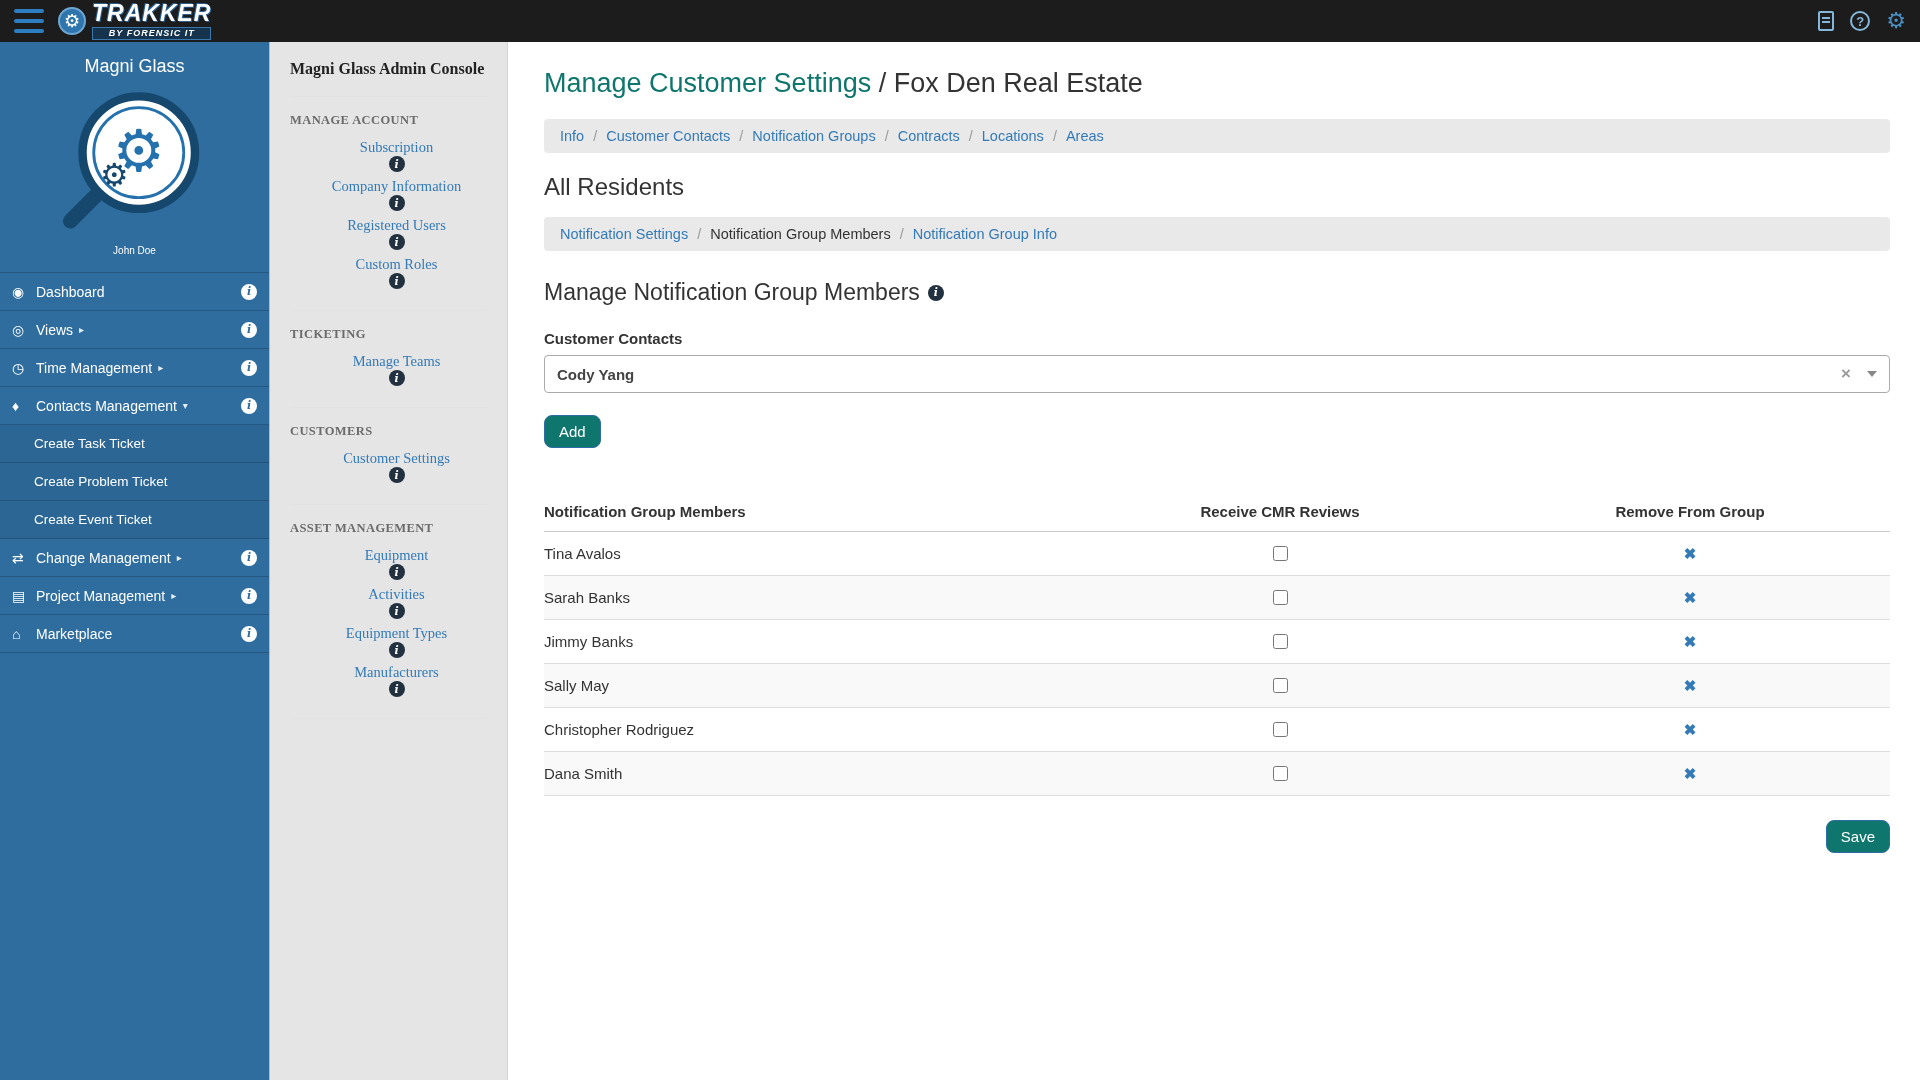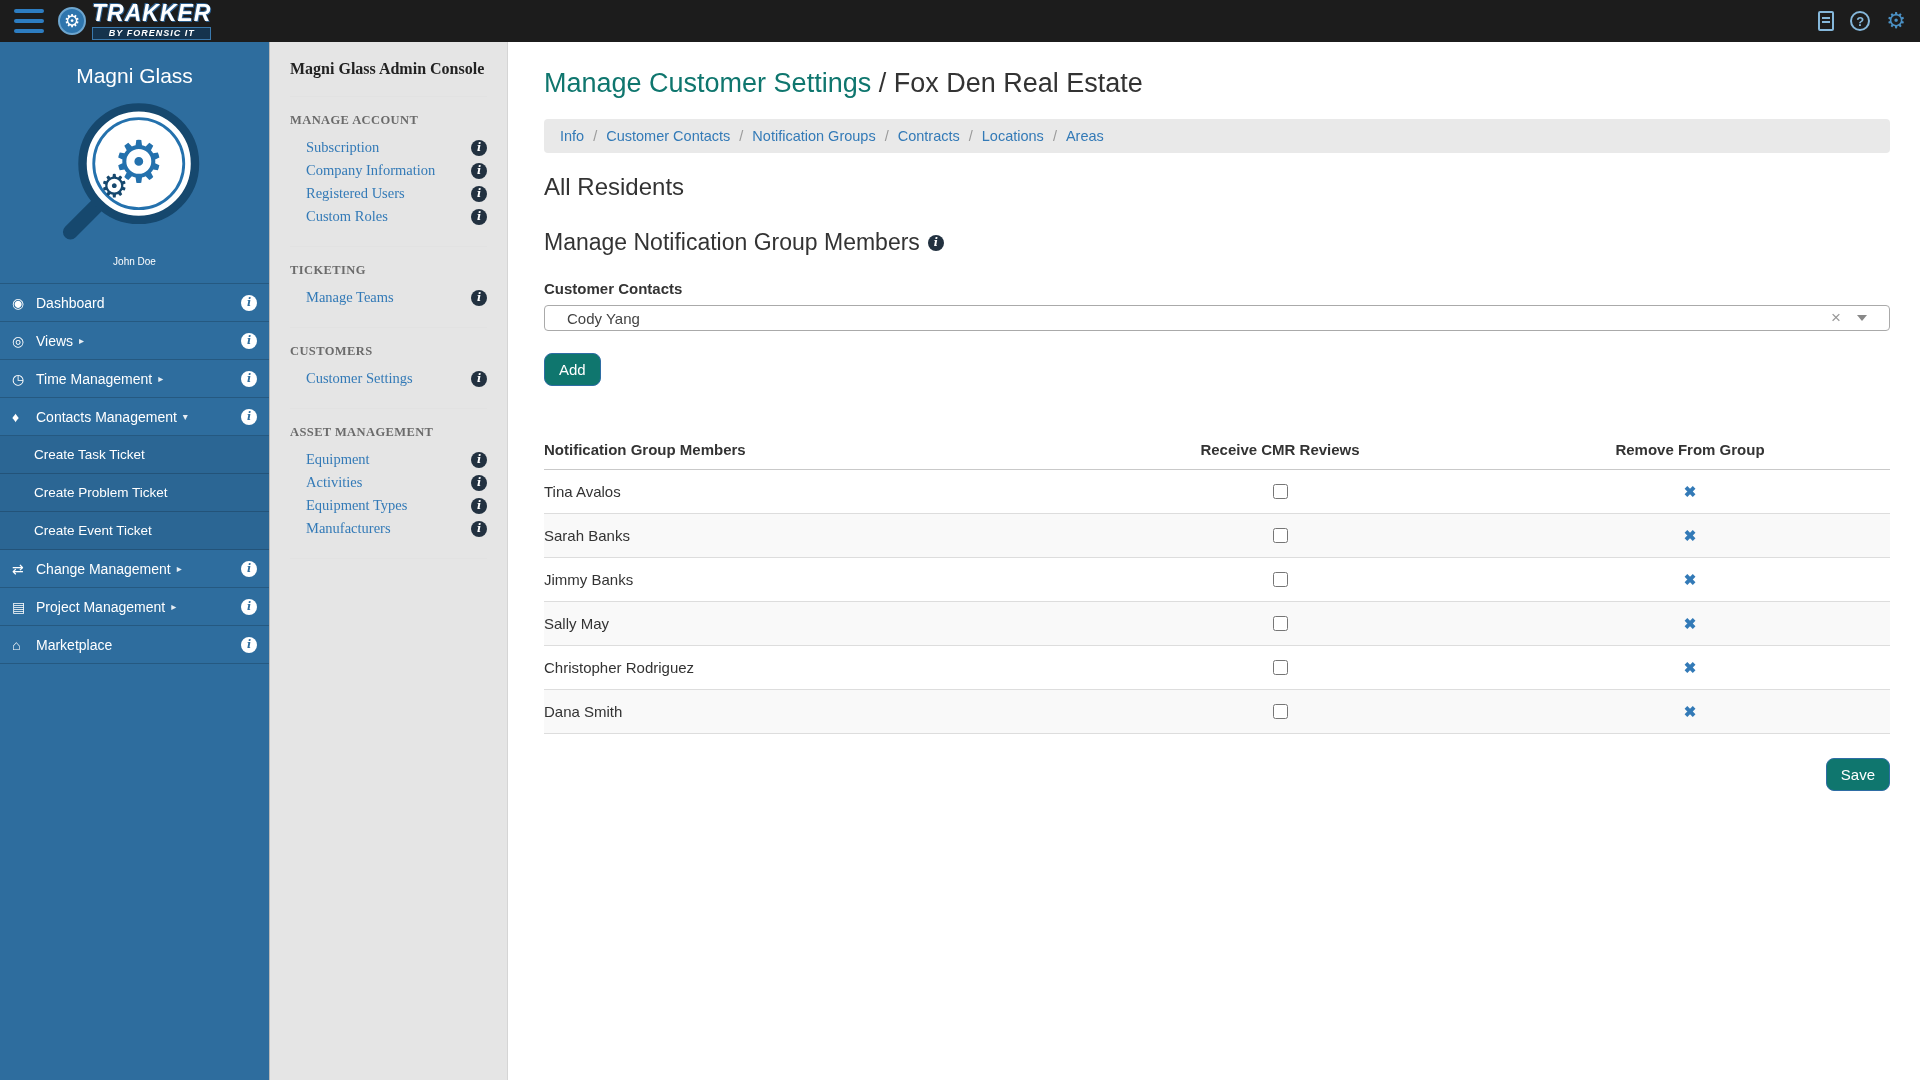--- a/index.html
+++ b/index.html
@@ -19,54 +19,54 @@
   .doc-icon { width:16px; height:20px; border:2px solid #85b7da; border-radius:2px; position:relative; }
   .doc-icon::before { content:""; position:absolute; left:2px; top:4px; width:8px; height:2px; background:#85b7da; box-shadow:0 4px 0 #85b7da; }
   .help-icon { width:20px; height:20px; border:2px solid #85b7da; border-radius:50%; color:#85b7da; font-size:13px; font-weight:bold; display:flex; align-items:center; justify-content:center; }
   .gear-icon { color:#4a90c4; font-size:22px; line-height:1; }
 
   
   .content-row { display:flex; height:1038px; }
 
   
   .sidebar { width:270px; background:#2e6d9e; color:#fff; flex:none; display:flex; flex-direction:column; border-right:1px solid #b9b9b9; }
-  .org-name { text-align:center; font-size:21px; padding-top:22px; }
+  .org-name { text-align:center; font-size:18px; padding-top:14px; }
   .avatar-wrap { display:flex; justify-content:center; padding:10px 0 0; }
   .user-name { text-align:center; font-size:10px; margin:8px 0 16px; }
   .nav { border-top:1px solid rgba(0,0,0,0.18); }
   .nav-item { display:flex; align-items:center; height:38px; padding:0 12px; border-bottom:1px solid rgba(0,0,0,0.18); font-size:14px; cursor:pointer; }
   .nav-item .glyph { width:20px; font-size:14px; flex:none; }
   .nav-item .nav-label { margin-left:4px; }
   .nav-item .arrow { font-size:10px; margin-left:6px; color:#e7eef4; }
   .nav-sub-item { display:flex; align-items:center; height:38px; padding:0 12px 0 34px; border-bottom:1px solid rgba(0,0,0,0.18); font-size:13.5px; background:rgba(0,0,0,0.06); cursor:pointer; }
   .ib { display:inline-flex; align-items:center; justify-content:center; width:16px; height:16px; border-radius:50%; font-size:11px; font-weight:bold; font-style:italic; font-family:"DejaVu Serif", serif; flex:none; }
   .ib::before { content:"i"; }
   .ib.light { background:#fff; color:#2e6d9e; margin-left:auto; }
   .ib.dark { background:#223140; color:#fff; }
 
   
   .admin-panel { width:238px; flex:none; background:#e5e5e5; border-right:1px solid #d5d5d5; padding:18px 20px 0;font-family:Liberation Serif, serif; }
   .admin-title { font-size:16px; font-weight:bold; color:#222; padding-bottom:18px; border-bottom:1px solid #e2e2e2; }
   .admin-section { padding:16px 0 18px; border-bottom:1px solid #e2e2e2; }
   .admin-heading { font-size:12.5px; font-weight:bold; color:#6b6b6b; letter-spacing:0.4px; margin-bottom:8px; }
-  .admin-row { display:flex; align-items:center; justify-content:space-between; padding:3px 0 3px 16px; }
+  .admin-row { display:flex; align-items:center; justify-content:space-between; padding:3px 0 3px 16px;flex-direction:column; }
   .admin-link { color:#337ab7; font-size:14.5px; text-decoration:none; cursor:pointer; }
 
   
   .main { flex:1; padding:26px 30px 0 36px; background:#fff; overflow:hidden; }
   .page-title { font-size:27px; font-weight:400; margin:0 0 20px; color:#333; }
   .page-title .title-link { color:#0f766e; cursor:pointer; }
   .crumb-bar { background:#e9e9e9; border-radius:4px; padding:0 16px; height:34px; display:flex; align-items:center; font-size:14.5px; list-style:none; margin:0 0 0; }
   .crumb { color:#337ab7; cursor:pointer; }
   .crumb.active { color:#333; cursor:default; }
   .crumb-bar .crumb:not(:last-child)::after { content:"/"; color:#9a9a9a; padding:0 9px; font-weight:400; }
   .group-heading { font-size:24px; font-weight:400; margin:20px 0 16px; color:#333; }
   .section-heading { font-size:23px; font-weight:400; margin:28px 0 0; color:#333; display:flex; align-items:center; gap:8px; }
   .field-label { font-size:15px; font-weight:bold; margin-top:24px; }
-  .select2 { margin-top:8px; height:26px; border:1px solid #aaa; border-radius:4px; background:#fff; display:flex; align-items:center; padding:0 22px; font-size:15px; color:#444; cursor:pointer; }
+  .select2 { margin-top:8px; height:38px; border:1px solid #aaa; border-radius:4px; background:#fff; display:flex; align-items:center; padding:0 12px; font-size:15px; color:#444; cursor:pointer;font-weight:bold; }
   .select2 .clear-x { margin-left:auto; color:#999; font-size:17px; cursor:pointer; }
   .select2 .caret { width:0; height:0; border-left:5px solid transparent; border-right:5px solid transparent; border-top:6px solid #888; margin-left:16px; }
   .btn { display:inline-block; background:#0f766e; border:1px solid #2e6da4; color:#fff; border-radius:8px; font-size:15px; padding:7px 14px; cursor:pointer; font-family:inherit; }
   .btn-add { margin-top:22px; }
   .members-table { width:100%; border-collapse:collapse; margin-top:44px; font-size:15px; }
   .members-table th { text-align:left; font-weight:bold; padding:11px 0; border-bottom:1px solid #c9c9c9; }
   .members-table th.c, .members-table td.c { text-align:center; }
   .members-table td { padding:11px 0; border-bottom:1px solid #ddd; }
   .members-table tbody tr:nth-child(even) { background:#f9f9f9; }
   .col-cmr { width:420px; }
@@ -241,20 +241,25 @@
       <span class="crumb">Info</span>
       <span class="crumb">Customer Contacts</span>
       <span class="crumb">Notification Groups</span>
       <span class="crumb">Contracts</span>
       <span class="crumb">Locations</span>
       <span class="crumb">Areas</span>
     </div>
 
     <h2 class="group-heading">All Residents</h2>
 
+    <div class="crumb-bar">
+      <span class="crumb">Notification Settings</span>
+      <span class="crumb active">Notification Group Members</span>
+      <span class="crumb">Notification Group Info</span>
+    </div>
 
     <h2 class="section-heading">
       <span>Manage Notification Group Members</span>
       <span class="ib dark"></span>
     </h2>
 
     <div class="field-label">Customer Contacts</div>
 
     <div class="select2">
       <span>Cody Yang</span>

